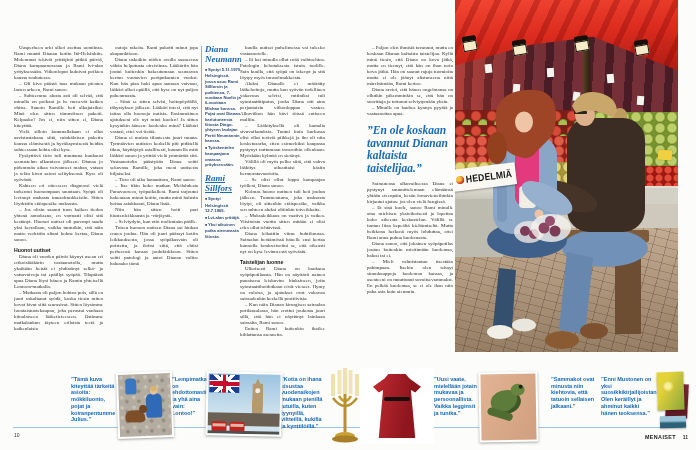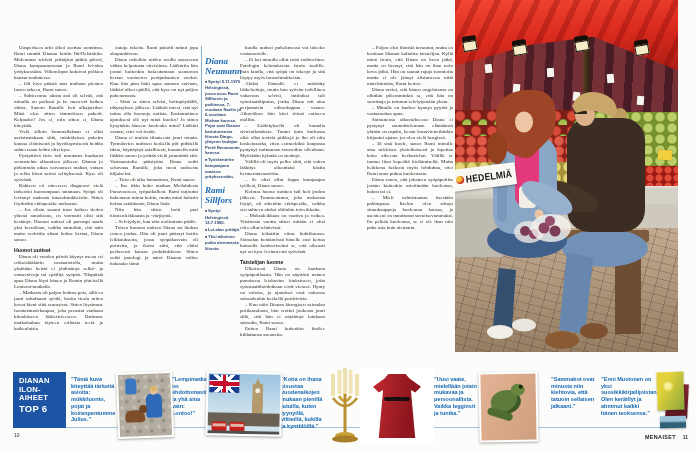--- a/index.html
+++ b/index.html
@@ -10,24 +10,24 @@
        font-size:5px;line-height:6px;color:#2c2c2a;text-align:justify;}
   .blk{margin:0;}
   .blk.p{text-indent:5px;}
   .blk.h{font-family:"Liberation Sans",sans-serif;font-weight:bold;font-size:5.2px;
          line-height:7px;margin-top:4px;color:#141414;text-indent:0;text-align:left;}
   .pullquote{font-family:"Liberation Serif",serif;font-style:italic;font-weight:bold;
              color:#1a6ab5;font-size:11.5px;line-height:12.5px;text-align:left;
              margin:7px 0 7px 0;}
   .vrule{position:absolute;left:201px;top:46px;width:1px;height:162px;background:#7fb0d8;}
   
-  .infocol{position:absolute;left:205px;top:57px;width:36px;height:220px;overflow:hidden;}
+  .infocol{position:absolute;left:205px;top:45px;width:36px;height:220px;overflow:hidden;}
   .ib-title{font-family:"Liberation Serif",serif;font-style:italic;font-weight:bold;
             color:#1a6ab5;font-size:9px;line-height:9.5px;margin:0 0 3px 0;}
-  .ib-title.second{margin-top:7px;}
+  .ib-title.second{margin-top:7px;text-decoration:underline;}
   .ib-item{font-family:"Liberation Sans",sans-serif;font-size:4.2px;line-height:5.4px;
            font-weight:bold;color:#2c4a74;text-align:left;margin-bottom:1px;}
   .ib-item::before{content:"■ ";font-size:3.4px;}
   
   .photo{position:absolute;left:455px;top:0;width:223px;height:352px;overflow:hidden;background:#cfc8bd;}
   .ground{position:absolute;left:0;top:228px;width:223px;height:124px;z-index:1;
           background-color:#a68f76;
           background-image:repeating-linear-gradient(105deg,rgba(40,20,5,.22) 0 1px,transparent 1px 13px),
                            repeating-linear-gradient(14deg,rgba(40,20,5,.18) 0 1px,transparent 1px 8px),
                            linear-gradient(#c2ab90,#967e64);}
@@ -240,20 +240,21 @@
       <div class="blk p">Eniten Rami kuitenkin ihailee kihlattunsa asennetta.</div>
     </div>
 
   <div class="col" style="left:367px;width:86px;">
     <div>
 
     <div class="blk p">– Paljon olen ihmisiä tavannut, mutta en koskaan Dianan kaltaista taistelijaa. Kyllä minä tiesin, että Diana on kova jätkä, mutta en tiennyt, että hän on ihan noin kova jätkä. Hän on saanut rajuja tuomioita mutta ei ole jäänyt alistuneena niitä märehtimään, Rami kertoo.</div>
         <div class="blk p">Diana arvioi, että hänen ongelmansa on ollutkin pikemminkin se, että hän on suorittaja ja tottunut selviytymään yksin.</div>
         <div class="blk p">– Minulle on kauhea kynnys pyytää ja vastaanottaa apua.</div>
       </div>
+    <div class="pullquote">”En ole koskaan tavannut Dianan kaltaista taistelijaa.”</div>
     <div>
 
     <div class="blk p">Sairautensa alkuvaiheessa Diana ei pystynyt suunnittelemaan elämäänsä yhtään eteenpäin, kesän lomaviesteihinkin kirjautui ajatus: jos olen vielä hengissä.</div>
         <div class="blk p">– Et sinä kuole, sanoo Rami minulle aina miehisen yksioikoisesti ja lopettaa koko aiheesta keskustelun. Välillä se tuntuu liian kepeältä kieltämiseltä. Mutta heikkona hetkenä myös lohduttaa, ettei Rami anna puhua kuolemasta.</div>
         <div class="blk p">Diana sanoo, että jokainen syöpäpotilas joutuu kuitenkin miettimään kuolemaa, halusi tai ei.</div>
         <div class="blk p">– Mieli valmistautuu itsestään pahimpaan. Itsekin olen tehnyt sinunkauppoja kuoleman kanssa, ja asenteeni on muuttunut suvaitsevammaksi. En pelkää kuolemaa, se ei ole ihan niin paha asia kuin aiemmin.</div>
       </div>
   </div>
 
   <div class="photo">
@@ -323,26 +324,20 @@
     </svg>
 
     <div class="hsign">
       <span class="fr"></span>
       <span class="tx">HEDELMIÄ</span>
     </div>
   </div>
 
   <div class="strip-rule"></div>
 
-  <div class="titlebox">
-    <div class="tb-line">DIANAN</div>
-    <div class="tb-line">ILON-</div>
-    <div class="tb-line">AIHEET</div>
-    <div class="tb-bold">TOP 6</div>
-  </div>
 
   <div class="sq" style="left:71px;width:44px;">”Tämä kuva kiteyttää tärkeitä asioita: mökkiluonto, pojat ja koiranpentumme Julius.”</div>
 
   <div class="pph ph-dog">
     <div class="inner">
       <div class="boy-back"></div>
       <div class="boy-front"></div>
       <div class="dogfig"></div>
     </div>
   </div>

